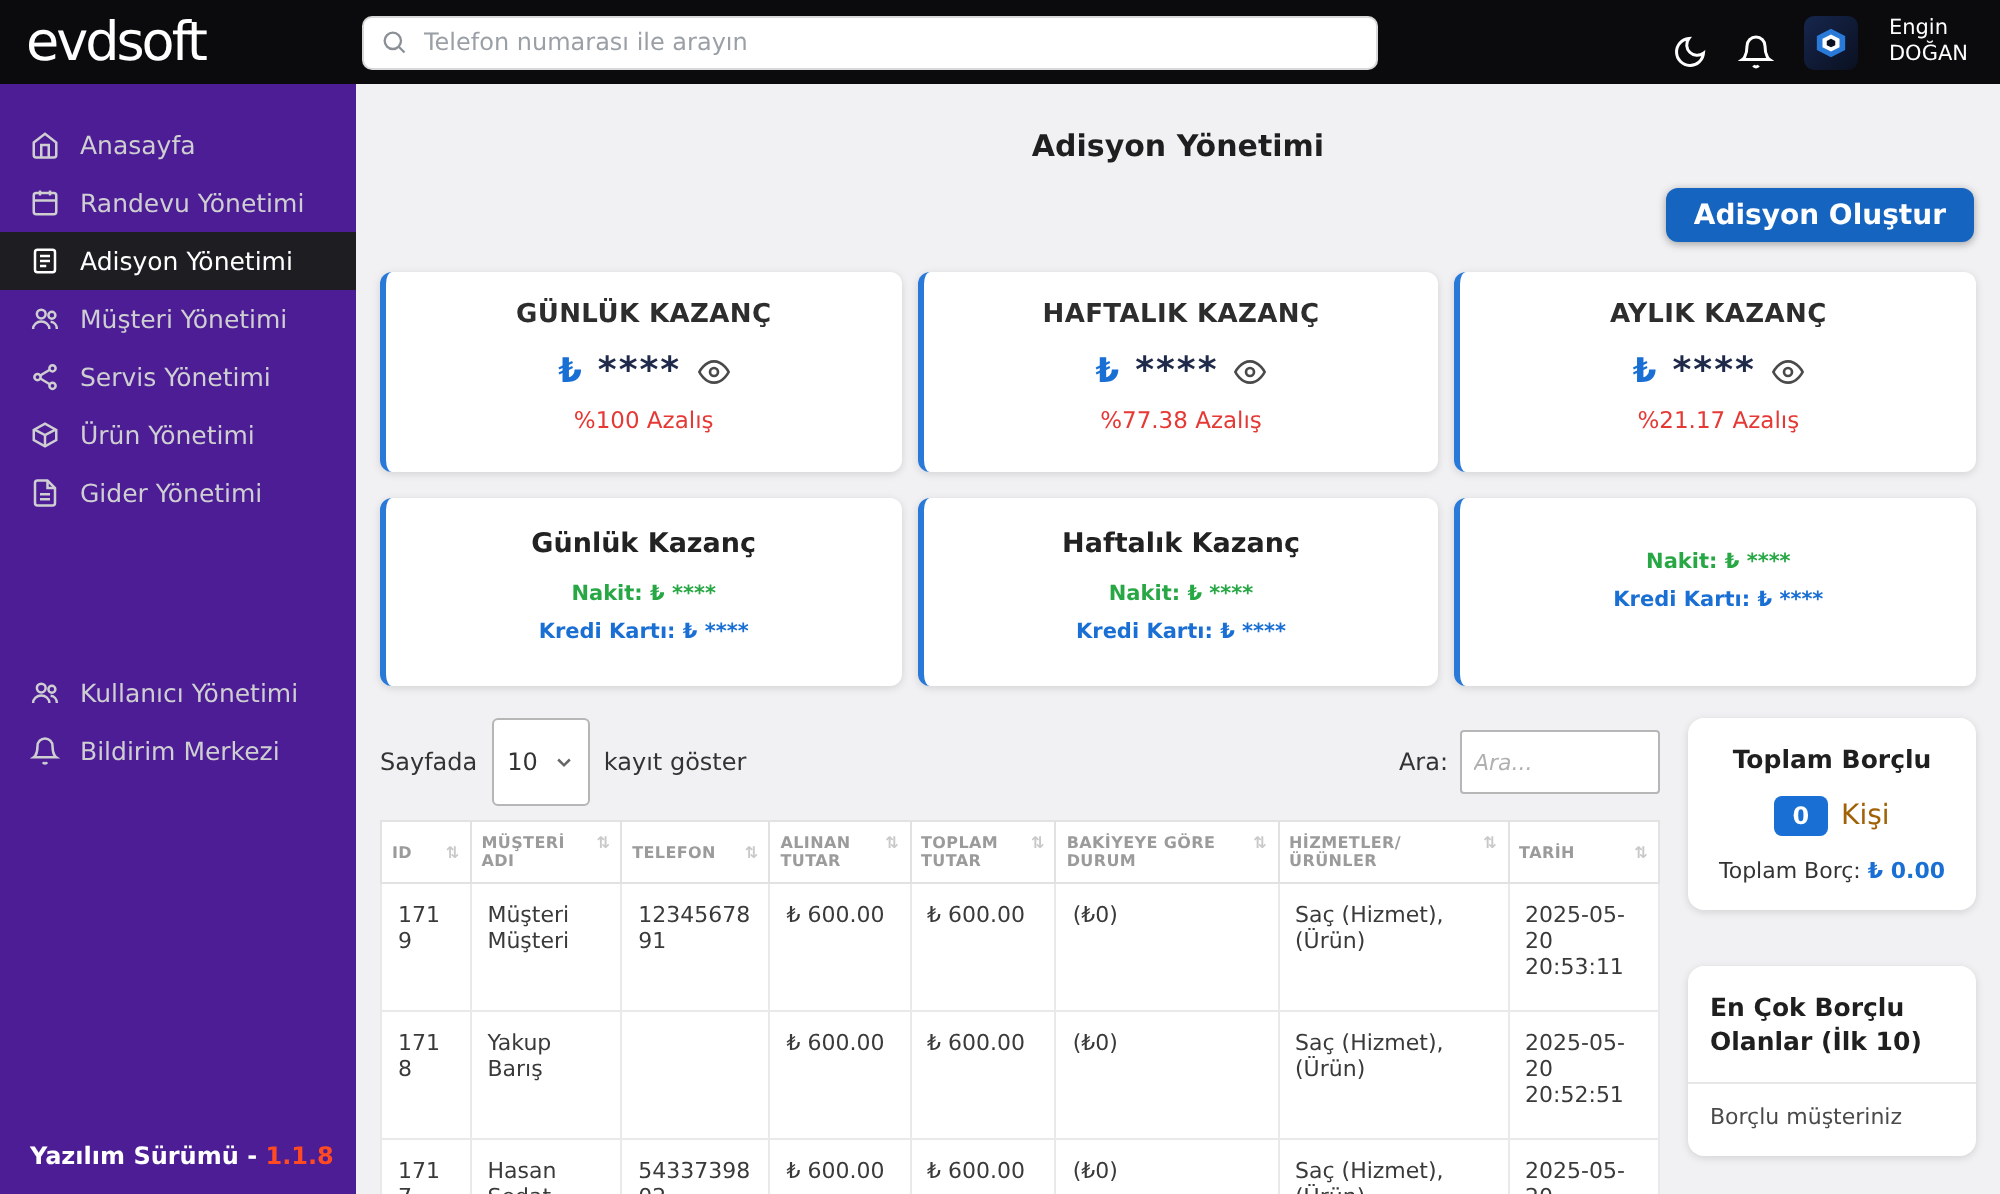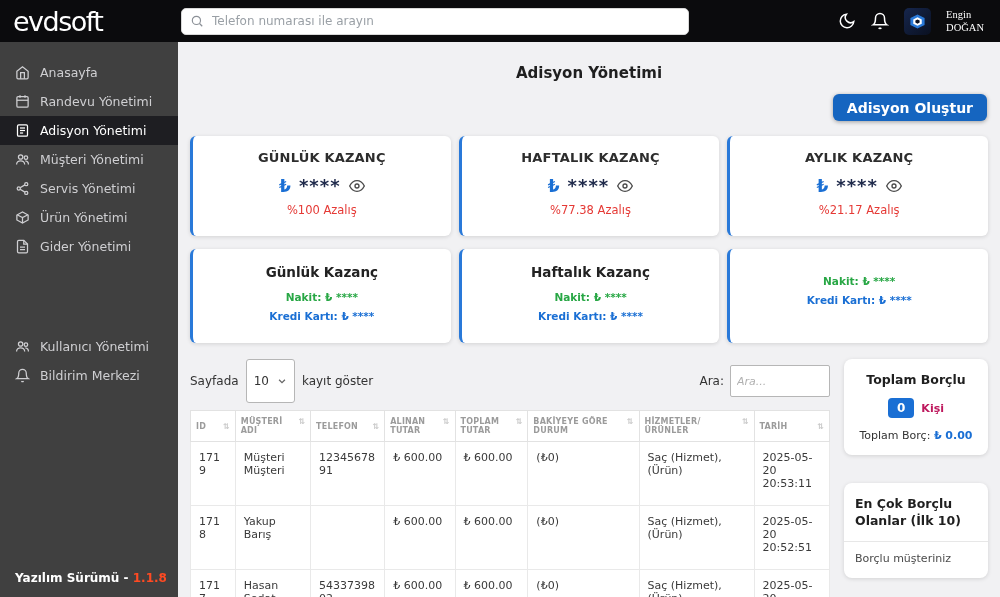--- a/index.html
+++ b/index.html
@@ -6,28 +6,28 @@
   html,body { width:1000px; height:597px; overflow:hidden; font-family:"DejaVu Sans","Liberation Sans",sans-serif; background:#f1f1f3; }
   .app { position:relative; width:1000px; height:597px; }
 
   
   .topbar { position:absolute; top:0; left:0; right:0; height:42px; background:#0b0b0d; display:flex; align-items:center; z-index:5; }
   .logo { width:178px; padding-left:13px; color:#fff; font-size:27px; font-weight:normal; letter-spacing:-1.5px; }
   .searchwrap { position:relative; width:508px; margin-left:3px; }
   .searchwrap svg { position:absolute; left:9px; top:6px; width:14px; height:14px; stroke:#8b9097; }
   .search-input { width:100%; height:27px; border:1px solid #d8d8d8; border-radius:5px; background:#fff; padding:0 10px 0 30px; font-size:12px; color:#333; outline:none; font-family:inherit; }
   .search-input::placeholder { color:#9aa0a6; }
-  .top-right { margin-left:auto; display:flex; align-items:center; gap:15px; padding-right:16px;font-family:Liberation Serif, serif; }
+  .top-right { margin-left:auto; display:flex; align-items:flex-end; gap:15px; padding-right:16px; }
   .top-icon { width:18px; height:18px; stroke:#fff; cursor:pointer; }
   .avatar { width:27px; height:27px; border-radius:5px; background:linear-gradient(135deg,#16264d 0%,#0a1020 100%); display:flex; align-items:center; justify-content:center; }
   .avatar svg { width:17px; height:17px; }
   .username { color:#fff; font-size:10.5px; line-height:1.25; }
 
   
-  .sidebar { position:absolute; top:42px; left:0; width:202px; bottom:0; background:#404040; padding-top:16px; }
+  .sidebar { position:absolute; top:42px; left:0; width:202px; bottom:0; background:#4c1d95; padding-top:16px; }
   .nav-item { display:flex; align-items:center; gap:10px; padding:7px 15px; color:#cfcfd2; font-size:12.5px; cursor:pointer; }
   .nav-item svg { width:15px; height:15px; stroke:#cfcfd2; flex-shrink:0; }
   .nav-item.active { background:#1e1e22; color:#ffffff; }
   .nav-item.active svg { stroke:#fff; }
   .nav-group2 { margin-top:71px; }
   .version { position:absolute; bottom:12px; left:15px; font-size:12px; font-weight:bold; color:#fff;text-align:right; }
   .version .ver { color:#ff4a22; }
 
   
   .main { position:absolute; left:178px; top:42px; right:0; bottom:0; background:#f1f1f3; overflow:hidden; }
@@ -66,21 +66,21 @@
   th .sort { margin-left:auto; color:#c9c9c9; font-size:8px; cursor:pointer; }
   td { border:1px solid #e9e9e9; padding:9px 8px; font-size:11px; color:#3a3a3a; vertical-align:top; height:64px; word-wrap:break-word; overflow-wrap:break-word; }
 
   
   .aside { width:144px; display:flex; flex-direction:column; gap:28px; }
   .panel { background:#fff; border-radius:8px; box-shadow:0 1px 4px rgba(0,0,0,.13); padding:13px 11px; }
   .panel-1 { text-align:center; }
   .panel-title { font-size:12.5px; font-weight:bold; color:#1f1f1f; }
   .badge-row { margin-top:11px; display:flex; align-items:center; justify-content:center; gap:7px; }
   .badge { background:#1a6fd4; color:#fff; font-size:12px; font-weight:bold; padding:3px 9px; border-radius:4px; }
-  .kisi { font-size:11px; font-weight:bold; color:#be185d; }
+  .kisi { font-size:14px; font-weight:normal; color:#a16207; }
   .total-line { margin-top:11px; font-size:11px; color:#333; }
   .total-line .amt { color:#1a6fd4; font-weight:bold; }
   .panel-2 .panel-title { font-size:12.5px; line-height:1.35; }
   .panel-div { height:1px; background:#e7e7e7; margin:11px -11px 10px; }
   .panel-sub { font-size:11px; color:#4a4a4a; }
 </style>
 </head>
 <body>
 
 <div class="app">

